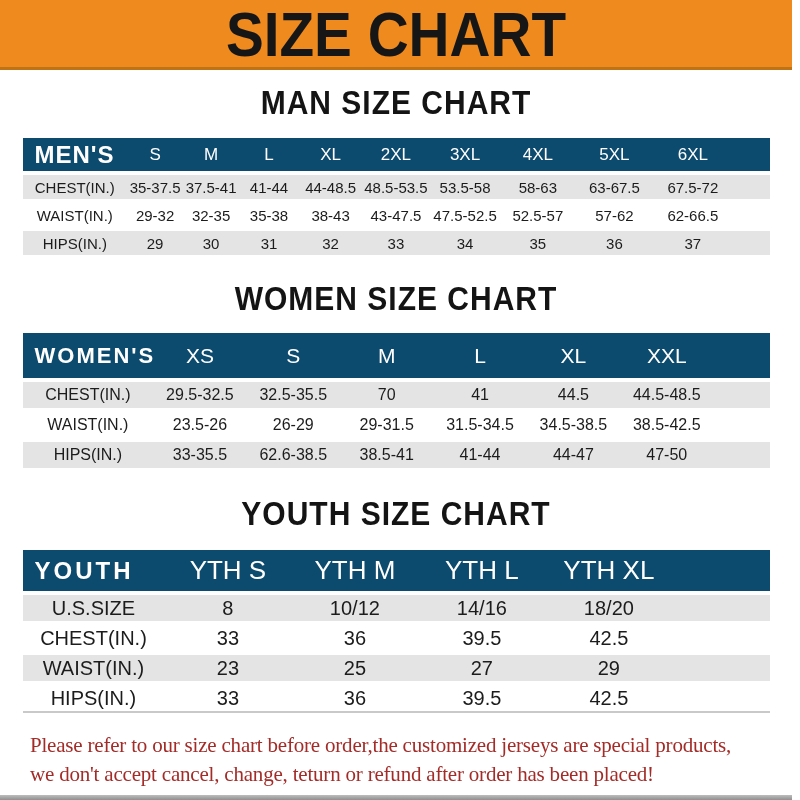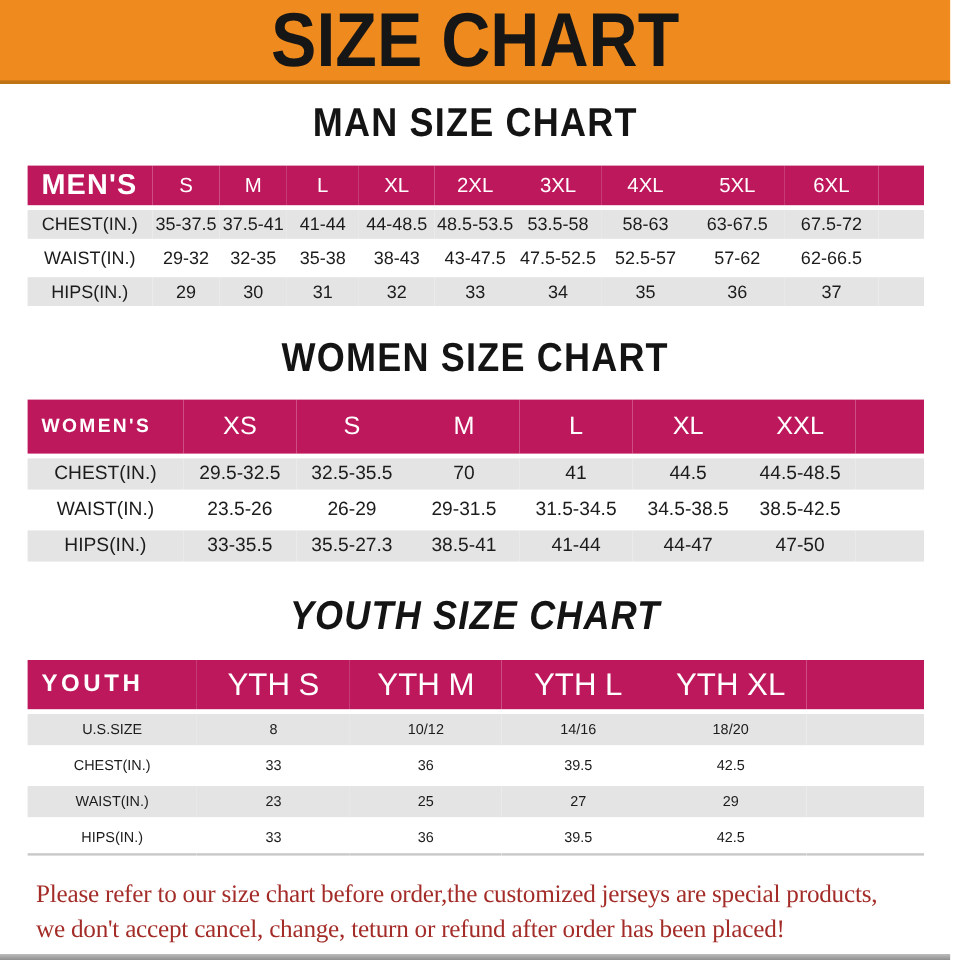--- a/index.html
+++ b/index.html
@@ -11,43 +11,43 @@
           display:flex;align-items:center;justify-content:center;}
   .banner h1{margin:0;font-size:54px;font-weight:bold;color:#161616;line-height:1;
              display:inline-block;transform:scale(1.05,1.18);letter-spacing:0px;white-space:nowrap;}
 
   
   h2.sec-title{text-align:center;color:#141414;font-weight:bold;line-height:36px;
                font-size:30px;letter-spacing:1px;white-space:nowrap;}
   h2.sec-title span{display:inline-block;transform:scale(1.0,1.12);}
   .sec-men  h2.sec-title{margin:15px 0 13px 0;text-align:center;}
   .sec-women h2.sec-title{margin:22px 0 12px 0;}
-  .sec-youth h2.sec-title{margin:24px 0 14px 0;font-style:italic;}
+  .sec-youth h2.sec-title{margin:24px 0 14px 0;}
 
   
   table.size-table{width:747px;margin:0 auto;border-collapse:separate;border-spacing:0 4px;
                    table-layout:fixed;}
   table.size-table td{text-align:center;padding:0;vertical-align:middle;color:#1c1c1c;
                       white-space:nowrap;overflow:hidden;}
-  tr.hdr td{background:#be185d;color:#ffffff;}
+  tr.hdr td{background:#0c4a6e;color:#ffffff;}
   tr.hdr td.corner{text-align:left;padding-left:12px;font-weight:bold;}
   tr.row-g td{background:#E4E4E4;}
   tr.row-w td{background:#ffffff;}
 
   .sec-men  tr.hdr td{height:33px;font-size:17px;}
   .sec-men  tr.hdr td.corner{font-size:24px;letter-spacing:1px;}
   .sec-men  tr.row-g td, .sec-men tr.row-w td{height:24px;font-size:15px;}
 
   .sec-women tr.hdr td{height:45px;font-size:21px;}
-  .sec-women tr.hdr td.corner{font-size:16px;letter-spacing:2px;}
+  .sec-women tr.hdr td.corner{font-size:22px;letter-spacing:2px;}
   .sec-women tr.row-g td, .sec-women tr.row-w td{height:26px;font-size:16px;}
 
   .sec-youth tr.hdr td{height:41px;font-size:26px;}
-  .sec-youth tr.hdr td.corner{font-size:20px;letter-spacing:3px;}
-  .sec-youth tr.row-g td, .sec-youth tr.row-w td{height:26px;font-size:12px;margin-top:20px;}
+  .sec-youth tr.hdr td.corner{font-size:24px;letter-spacing:3px;}
+  .sec-youth tr.row-g td, .sec-youth tr.row-w td{height:26px;font-size:20px;margin-top:20px;}
   .sec-youth tr:last-child td{border-bottom:2px solid #c9c9c9;}
 
   
   .note{margin:14px 0 0 0;padding-left:30px;color:#A32C28;font-size:21px;line-height:29px;}
   .note p{margin:0;letter-spacing:-0.2px;font-family:Liberation Serif, serif;}
 
   
   .bottom-strip{position:absolute;left:0;bottom:0;width:100%;height:5px;
                 background:linear-gradient(#bdbdbd,#8f8f8f);}
 </style>
@@ -173,21 +173,21 @@
         <td>26-29</td>
         <td>29-31.5</td>
         <td>31.5-34.5</td>
         <td>34.5-38.5</td>
         <td>38.5-42.5</td>
         <td class="filler"></td>
       </tr>
       <tr class="row-g">
         <td>HIPS(IN.)</td>
         <td>33-35.5</td>
-        <td>35.5-27.3</td>
+        <td>62.6-38.5</td>
         <td>38.5-41</td>
         <td>41-44</td>
         <td>44-47</td>
         <td>47-50</td>
         <td class="filler"></td>
       </tr>
     </tbody>
       </table>
   </section>
 

